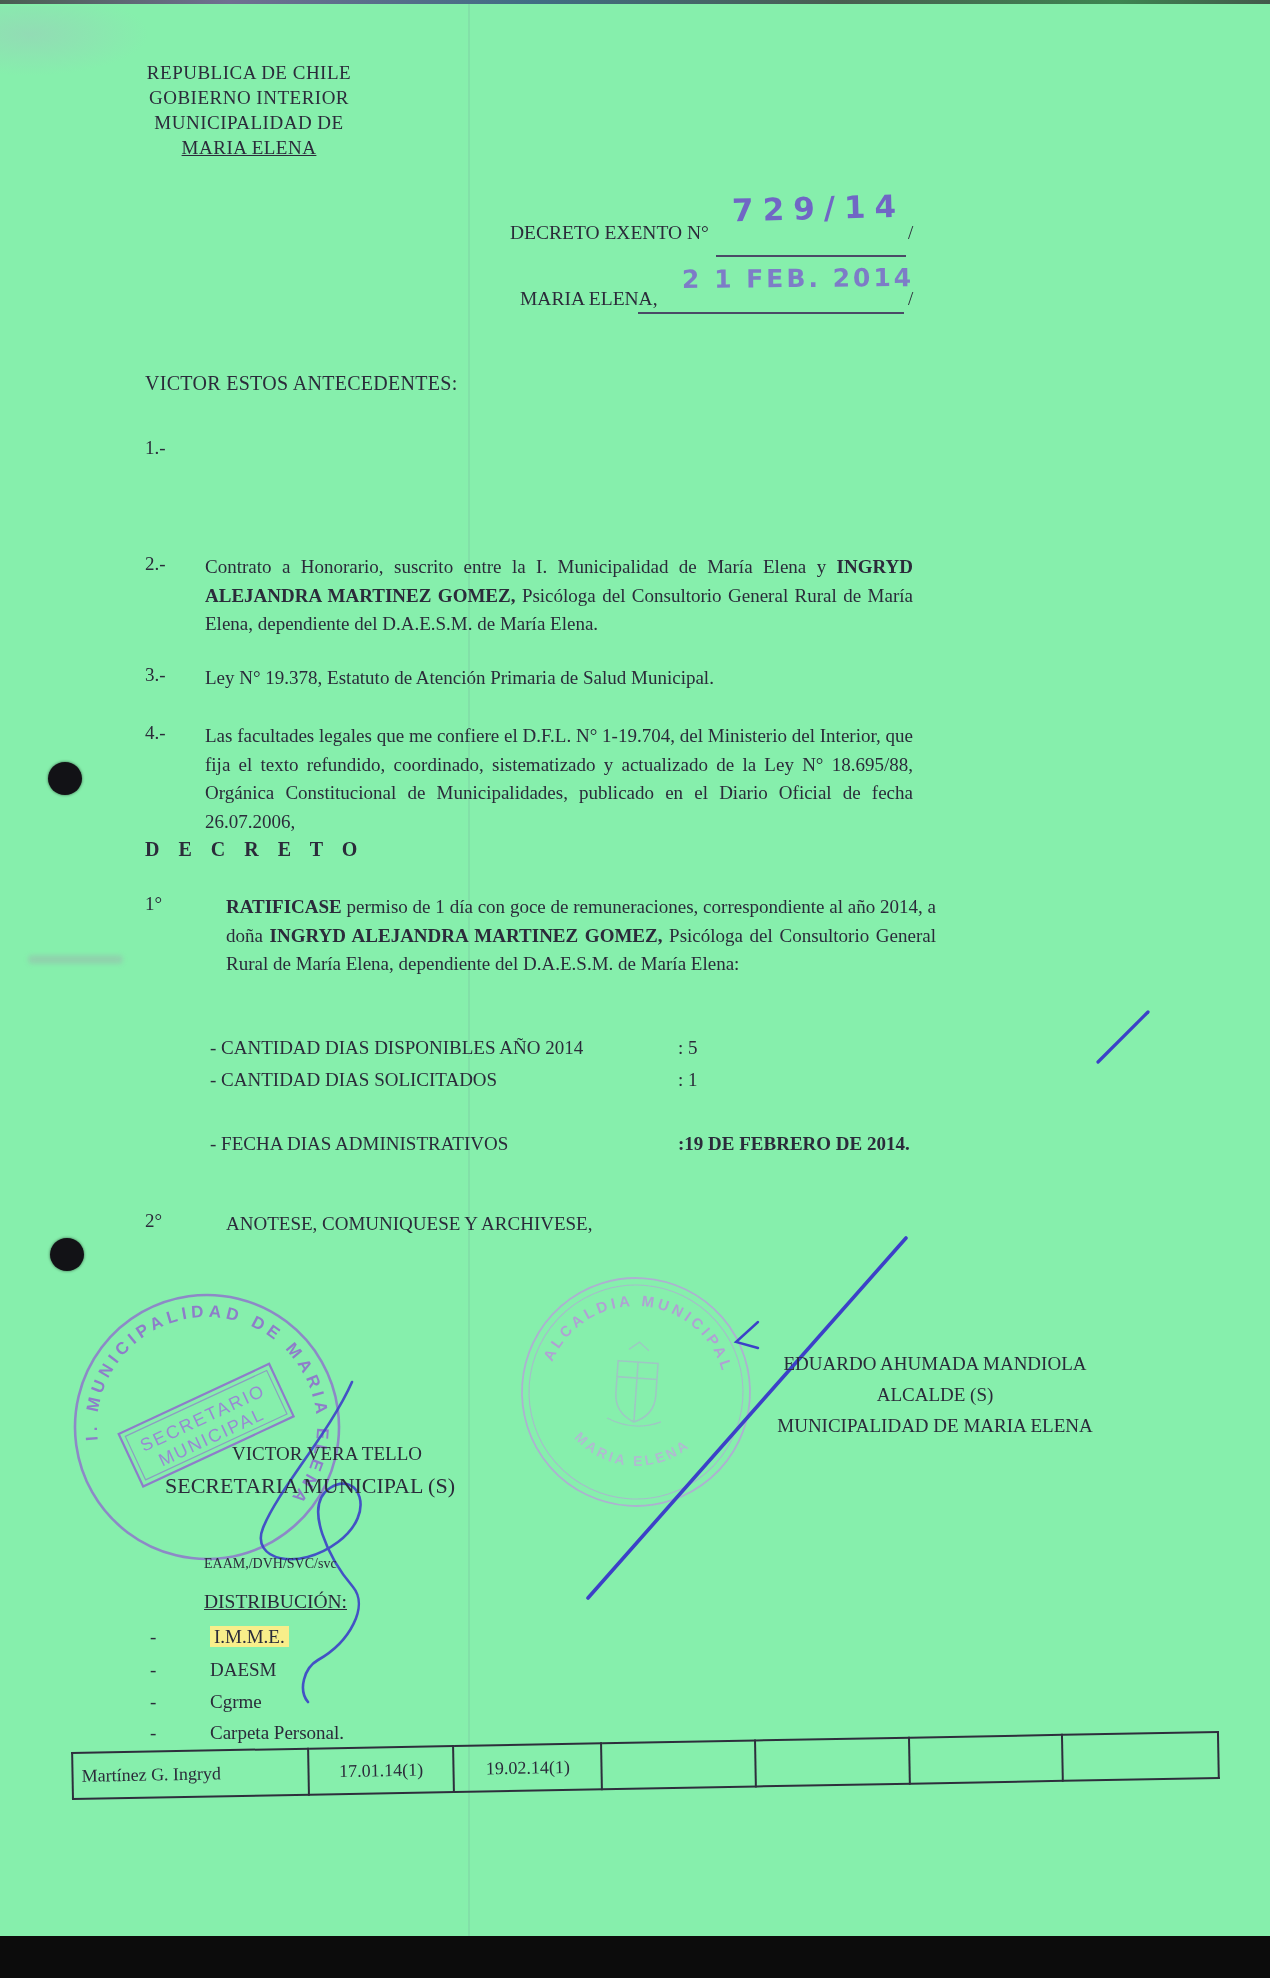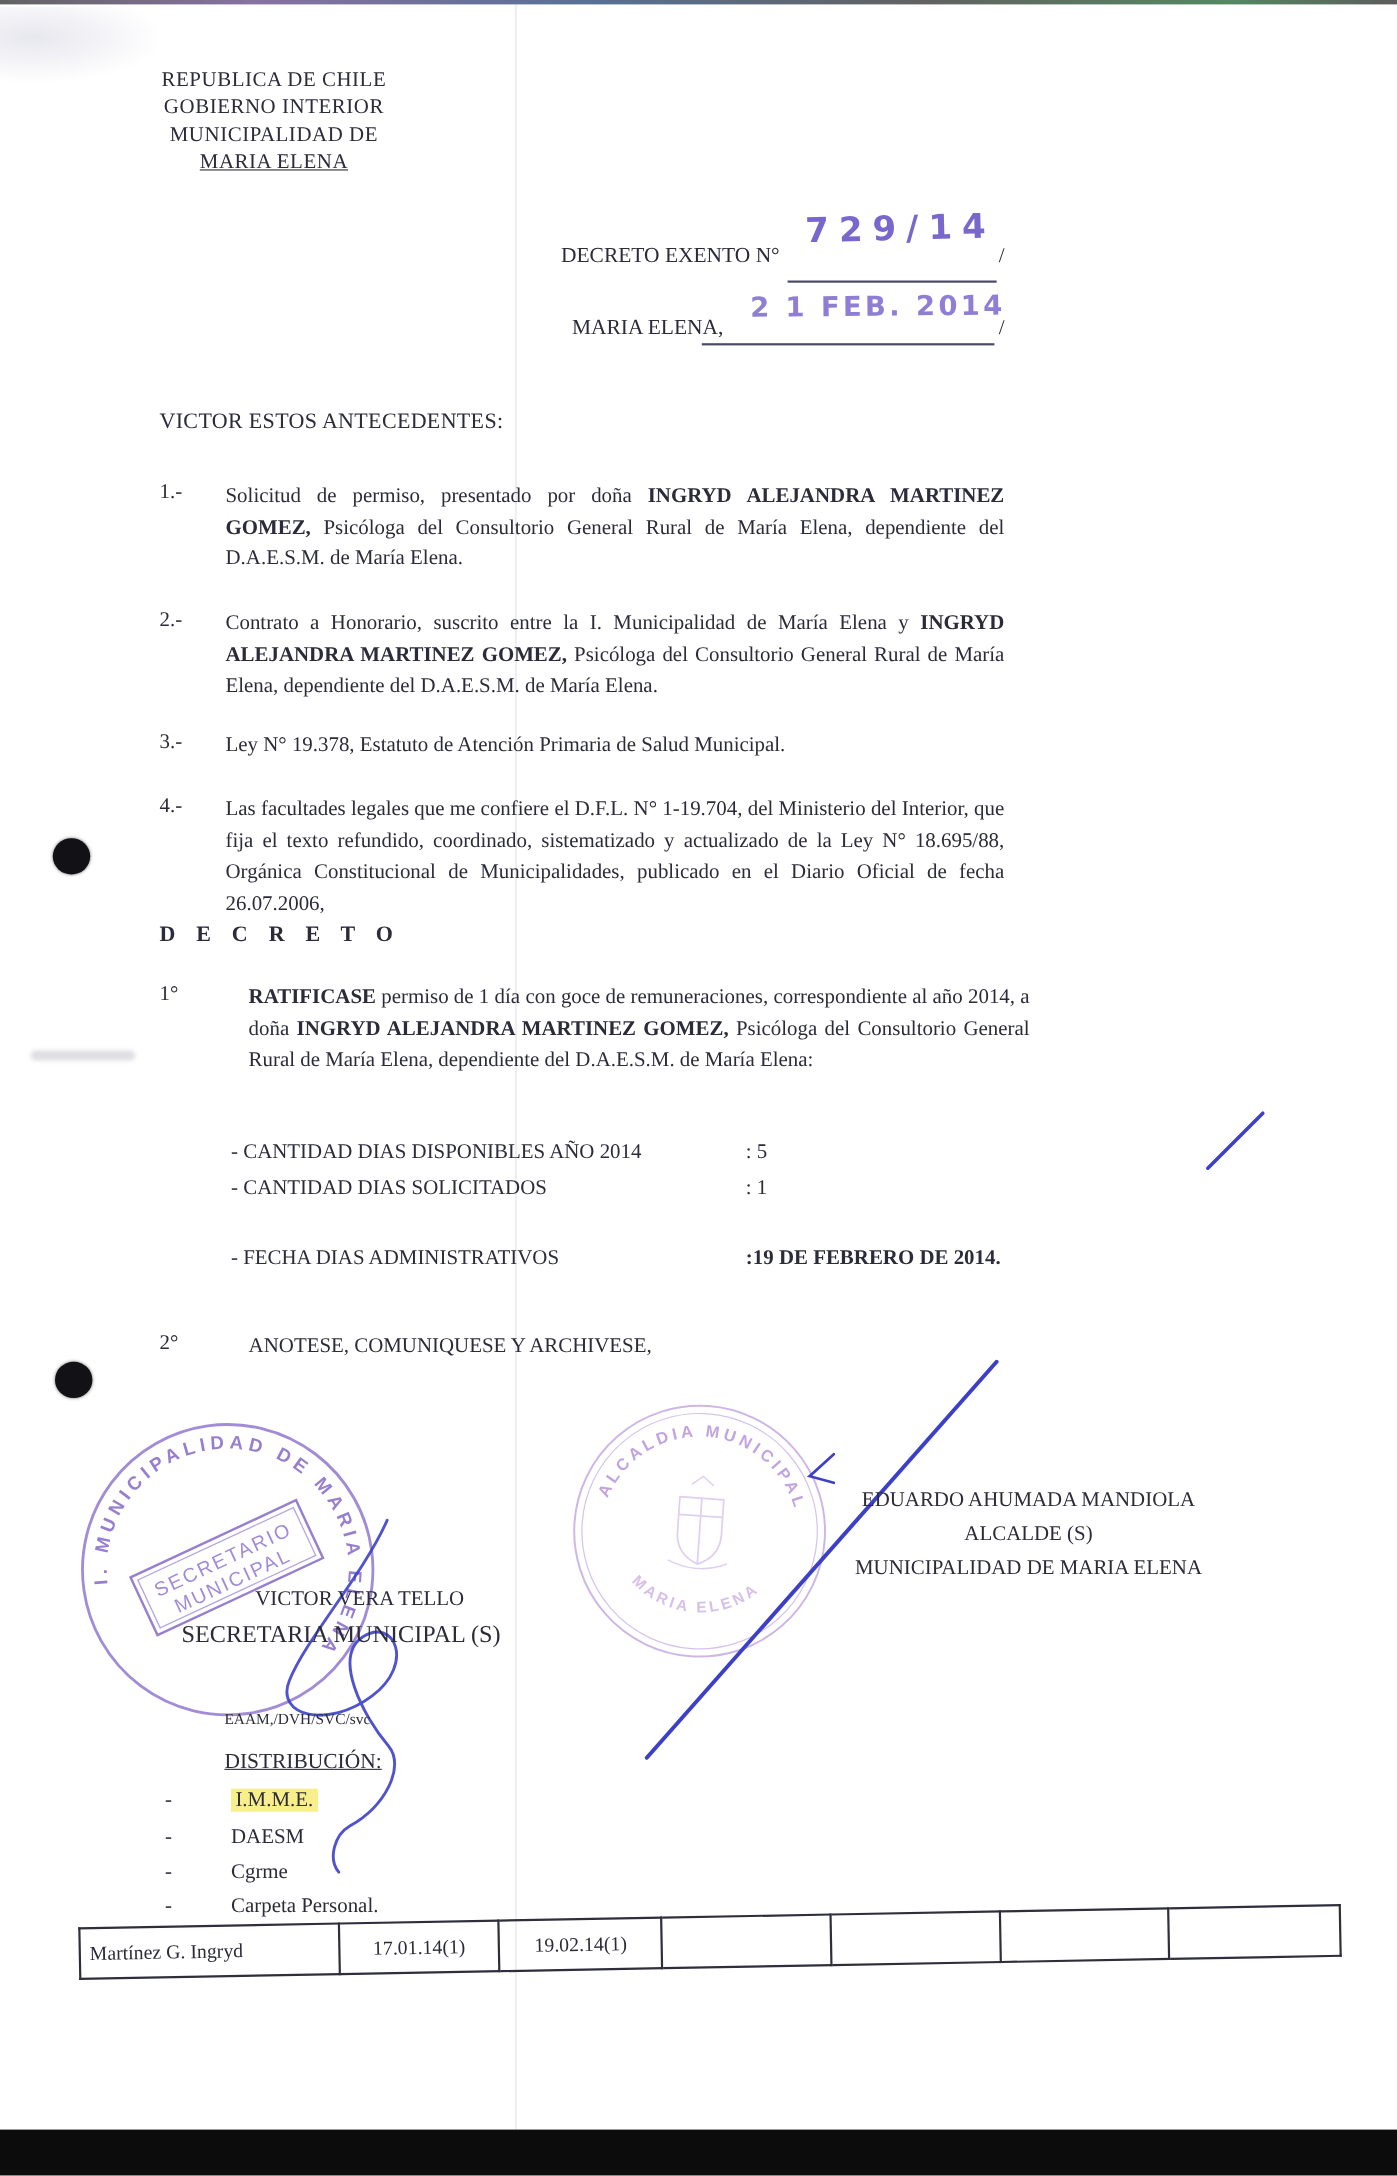--- a/index.html
+++ b/index.html
@@ -1,19 +1,19 @@
 <!DOCTYPE html>
 <html><head>
 <meta charset="utf-8">
 <style>
   * { margin:0; padding:0; box-sizing:border-box; }
   html,body { background:#e8e8e8; }
   .page {
     position:relative; width:1270px; height:1978px; margin:0 auto;
-    background:#ffffff; overflow:hidden;
+    background:#86efac; overflow:hidden;
     font-family:"Liberation Serif","DejaVu Serif",serif;
     color:#2b2b3a;
   }
   .abs { position:absolute; }
   
   .scan-top-edge { left:0; top:0; width:100%; height:4px;
     background:linear-gradient(90deg,#3a3a3a,#6a4f8a 18%,#2e4d7a 42%,#3a3a3a 66%,#2a6b3a 88%,#333333); opacity:.8; }
   .scan-bottom-bar { left:0; top:1936px; width:100%; height:42px; background:#0c0c0c; }
   .fold-line { left:468px; top:4px; width:2px; height:1932px; background:rgba(100,100,140,0.10); }
   .punch-dot { width:34px; height:33px; border-radius:50%; background:#121216; box-shadow:0 0 3px rgba(0,0,0,.6); }
@@ -94,23 +94,20 @@
   <div class="abs rule-1"></div>
   <div class="abs slash-1">/</div>
   <div class="abs place-label">MARIA ELENA,</div>
   <div class="abs stamp-date">2 1  FEB. 2014</div>
   <div class="abs rule-2"></div>
   <div class="abs slash-2">/</div>
 
   <div class="abs vistos">VICTOR ESTOS ANTECEDENTES:</div>
 
   <div class="abs item-num" style="top:437px;">1.-</div>
-  <div class="abs item-text" style="top:437px;">
-    <span>Solicitud de permiso, presentado por doña </span><span class="b">INGRYD ALEJANDRA MARTINEZ GOMEZ,</span><span> Psicóloga del Consultorio General Rural de María Elena, dependiente del D.A.E.S.M. de María Elena.</span>
-  </div>
 
   <div class="abs item-num" style="top:553px;">2.-</div>
   <div class="abs item-text" style="top:553px;">
     <span>Contrato a Honorario, suscrito entre la I. Municipalidad de María Elena y </span><span class="b">INGRYD ALEJANDRA MARTINEZ GOMEZ,</span><span> Psicóloga del Consultorio General Rural de María Elena, dependiente del D.A.E.S.M. de María Elena.</span>
   </div>
 
   <div class="abs item-num" style="top:664px;">3.-</div>
   <div class="abs item-text" style="top:664px; text-align:left;">
     <span>Ley N° 19.378, Estatuto de Atención Primaria de Salud Municipal.</span>
   </div>

